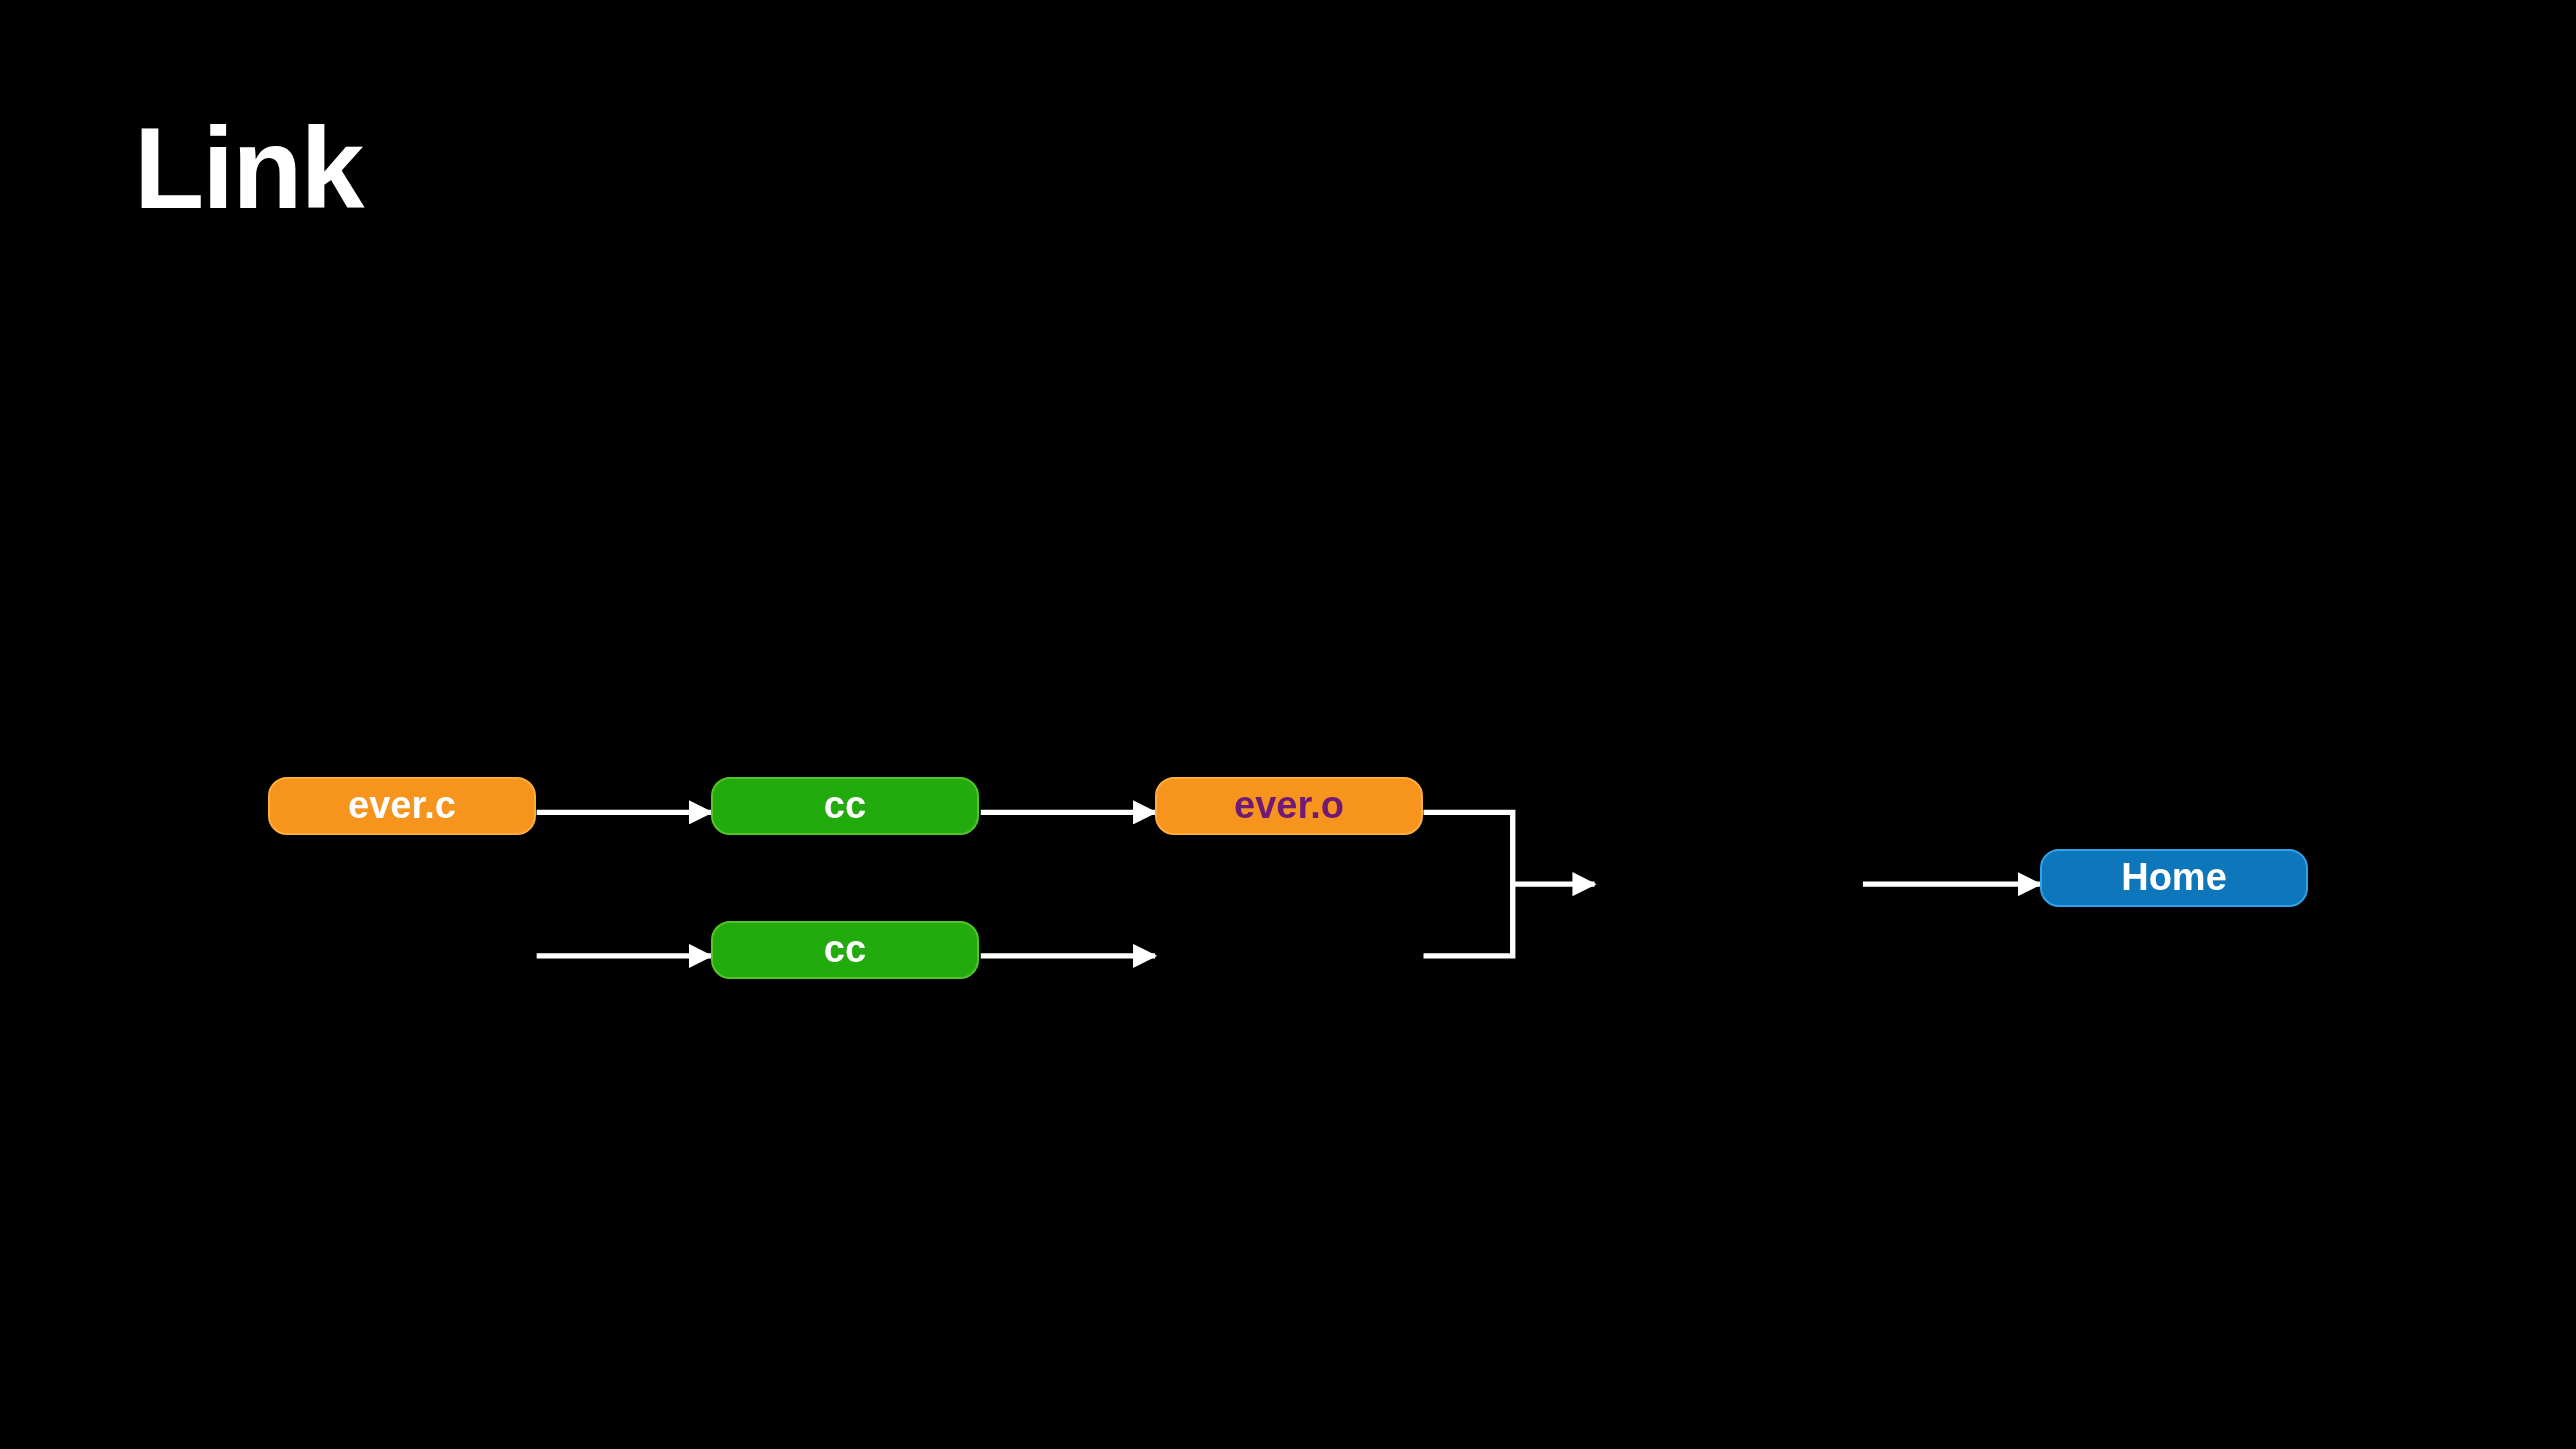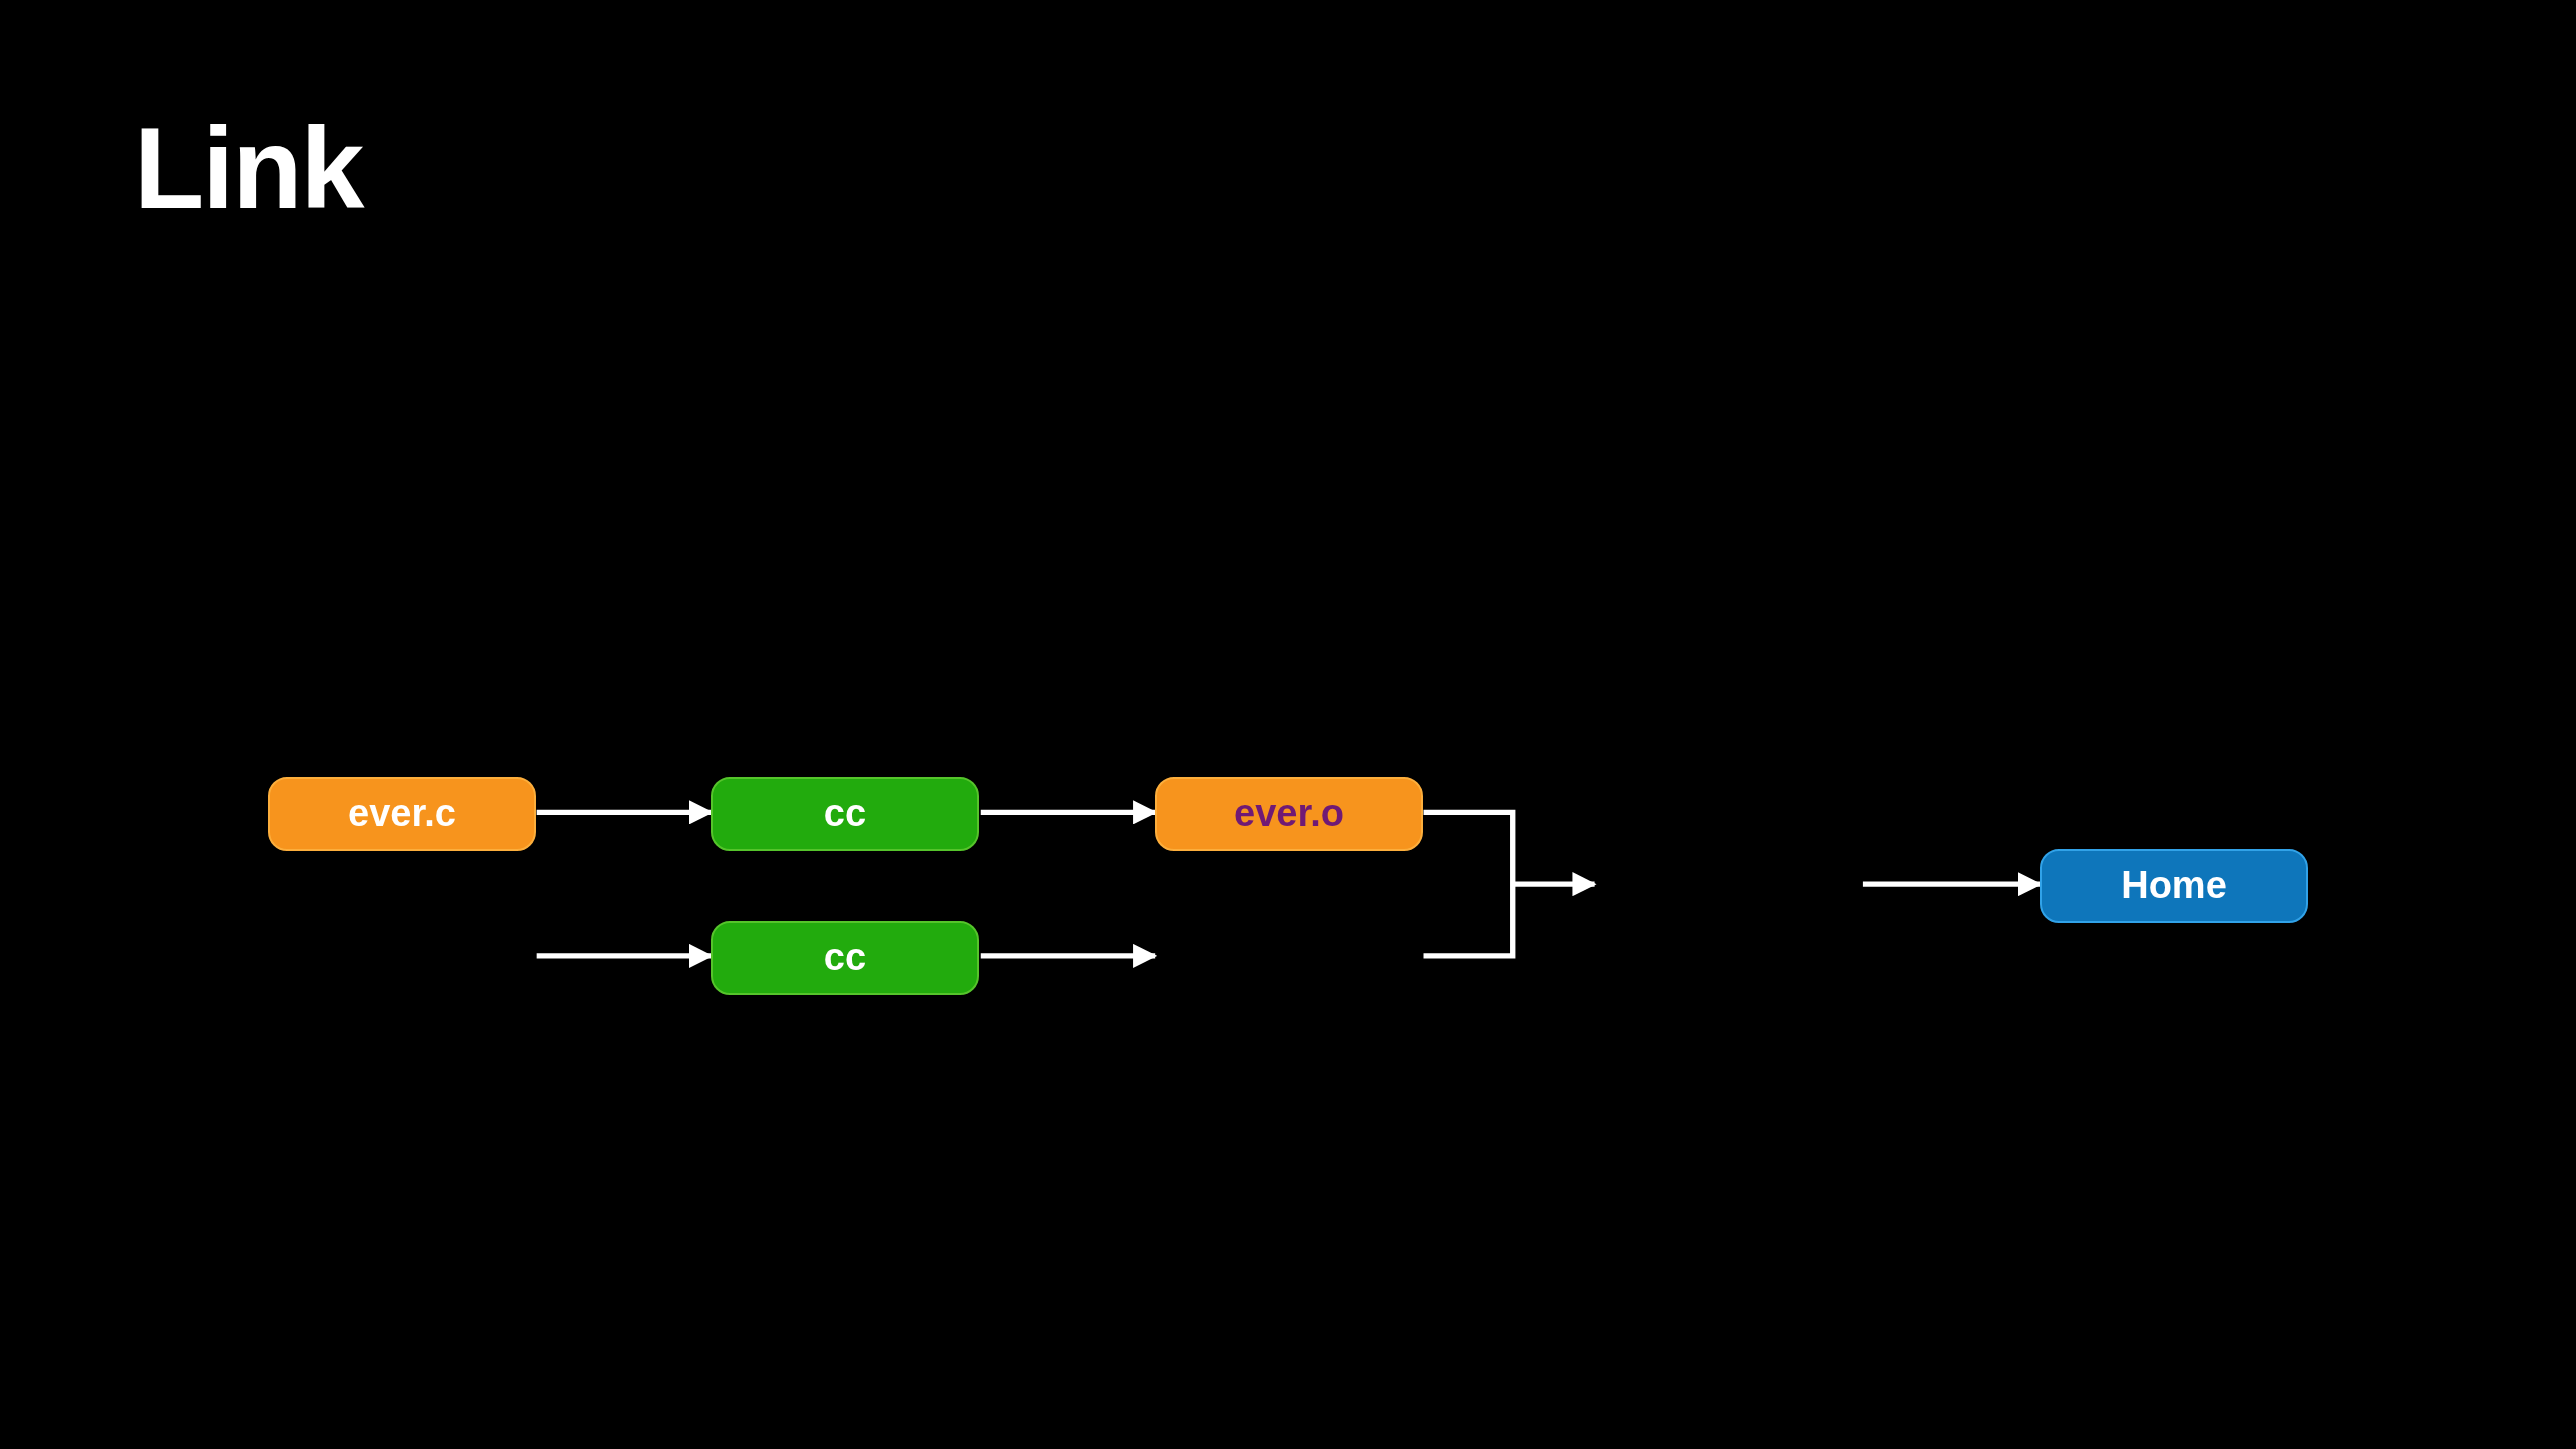--- a/index.html
+++ b/index.html
@@ -24,21 +24,21 @@
     line-height: 1;
     color: #FFFFFF;
   }
   .edges {
     position: absolute;
     left: 0; top: 0;
     width: 2576px; height: 1449px;
   }
   .node {
     position: absolute;
-    width: 268px; height: 74px;
+    width: 268px; height: 58px;
     box-sizing: border-box;
     border: 2px solid transparent;
     border-radius: 19px;
     display: flex;
     align-items: center;
     justify-content: center;
     color: #FFFFFF;
     font-size: 38px;
     font-weight: 700;
     line-height: 1;

